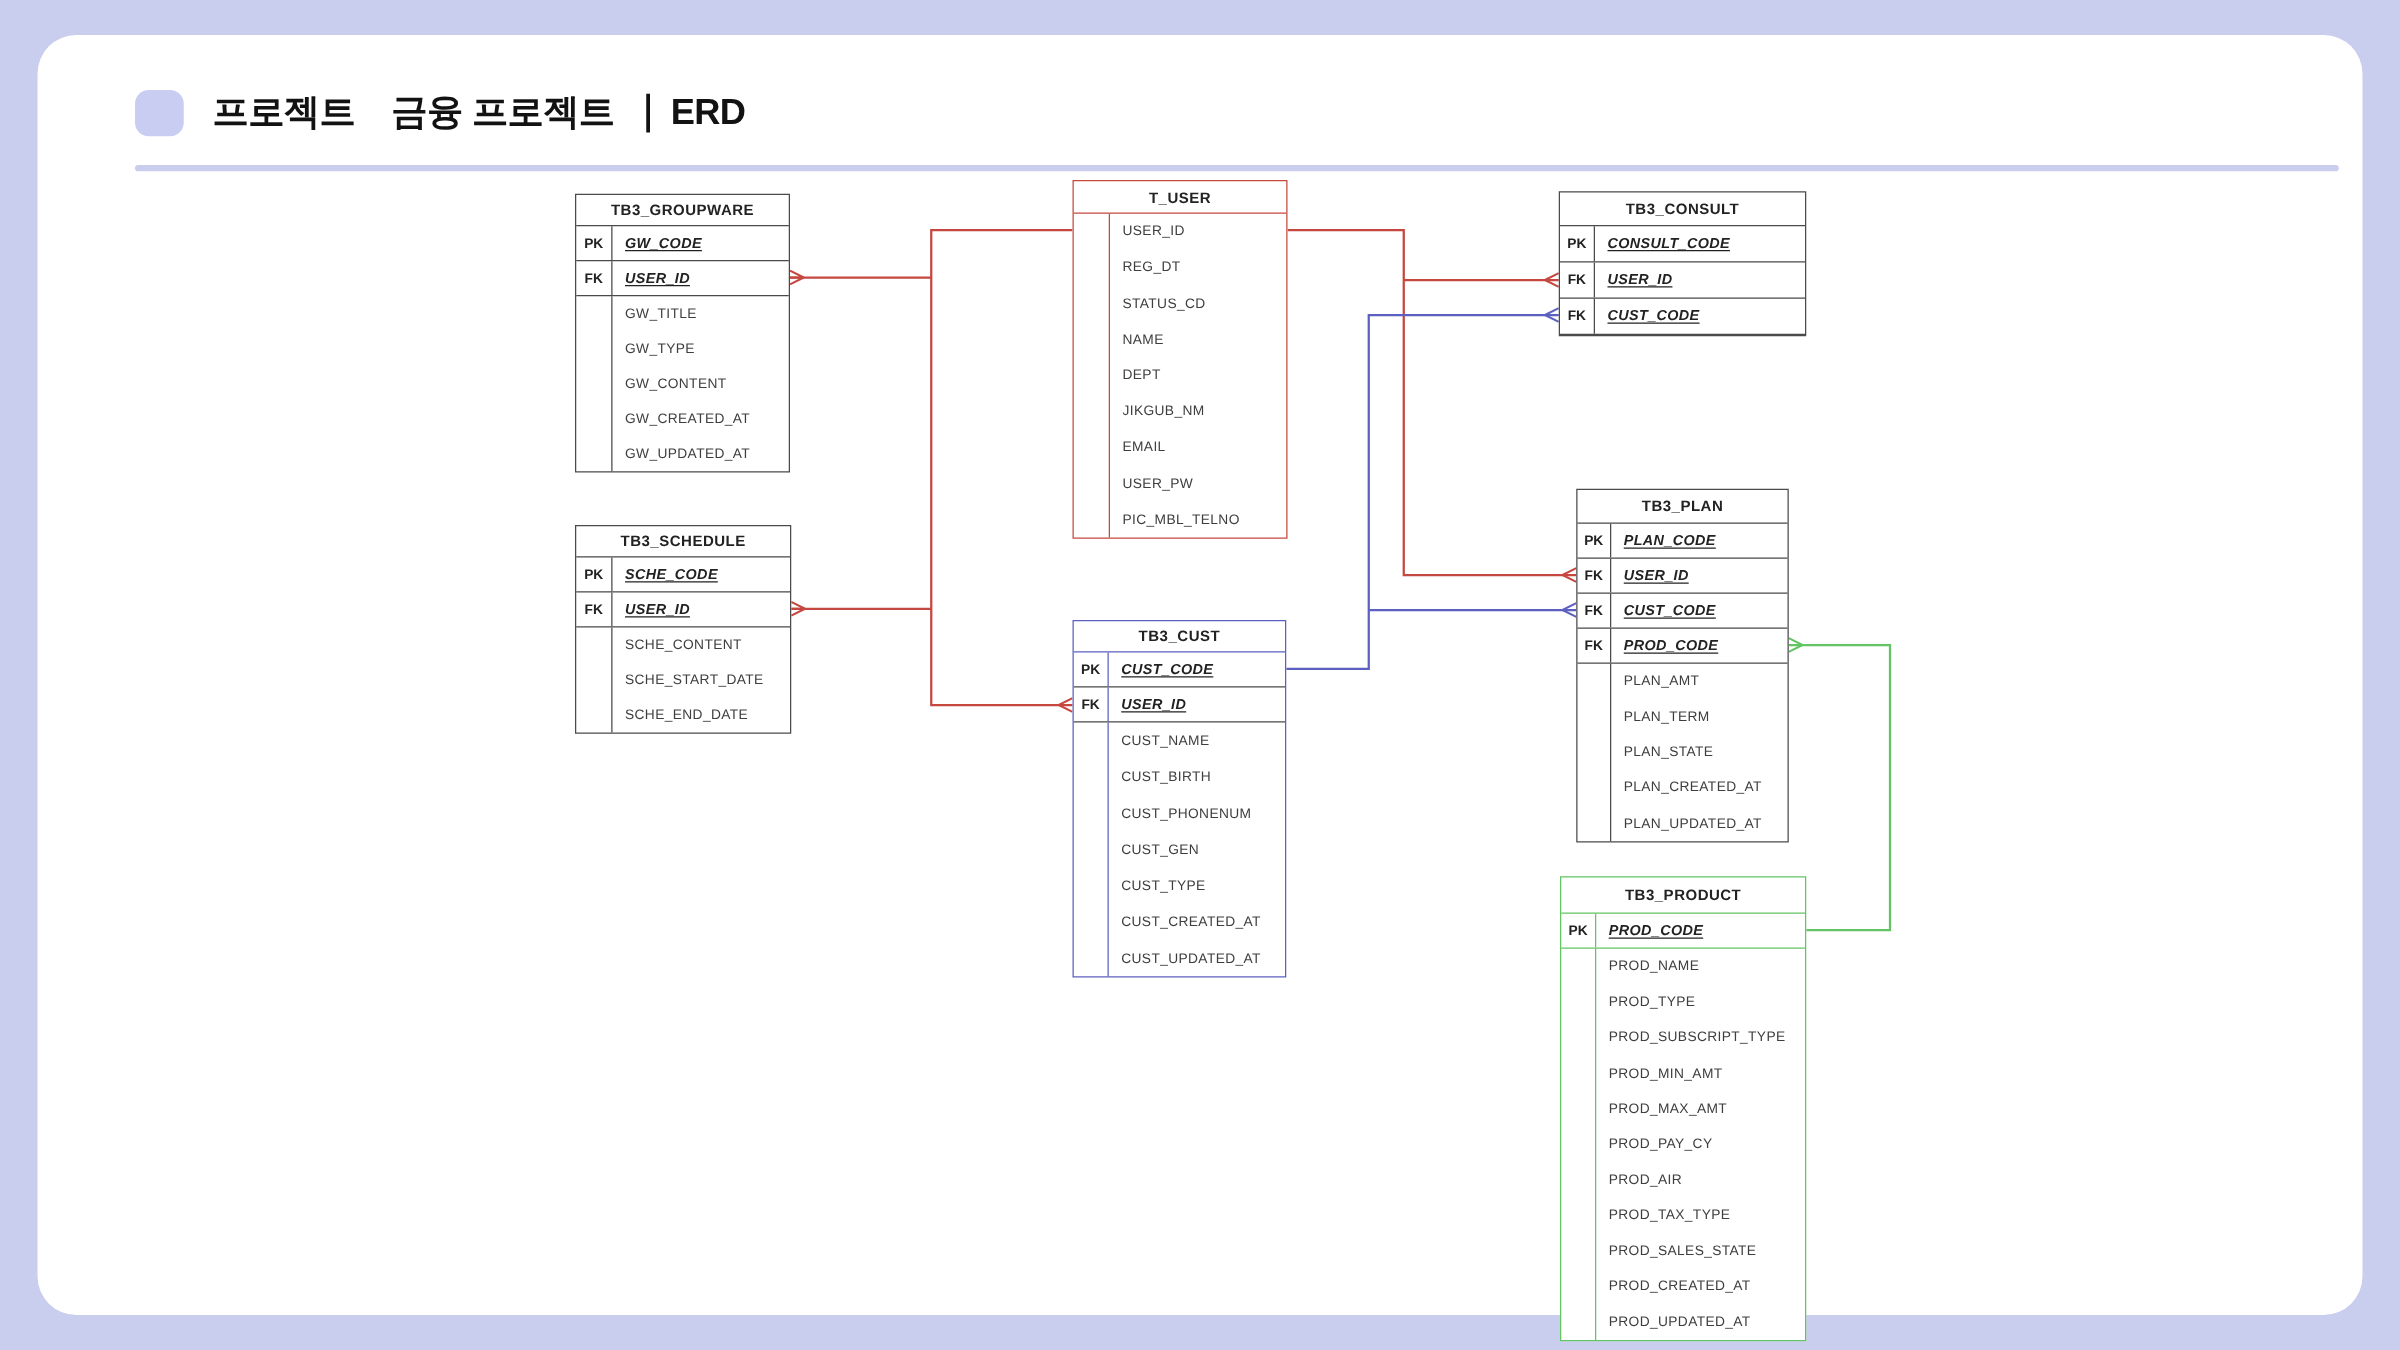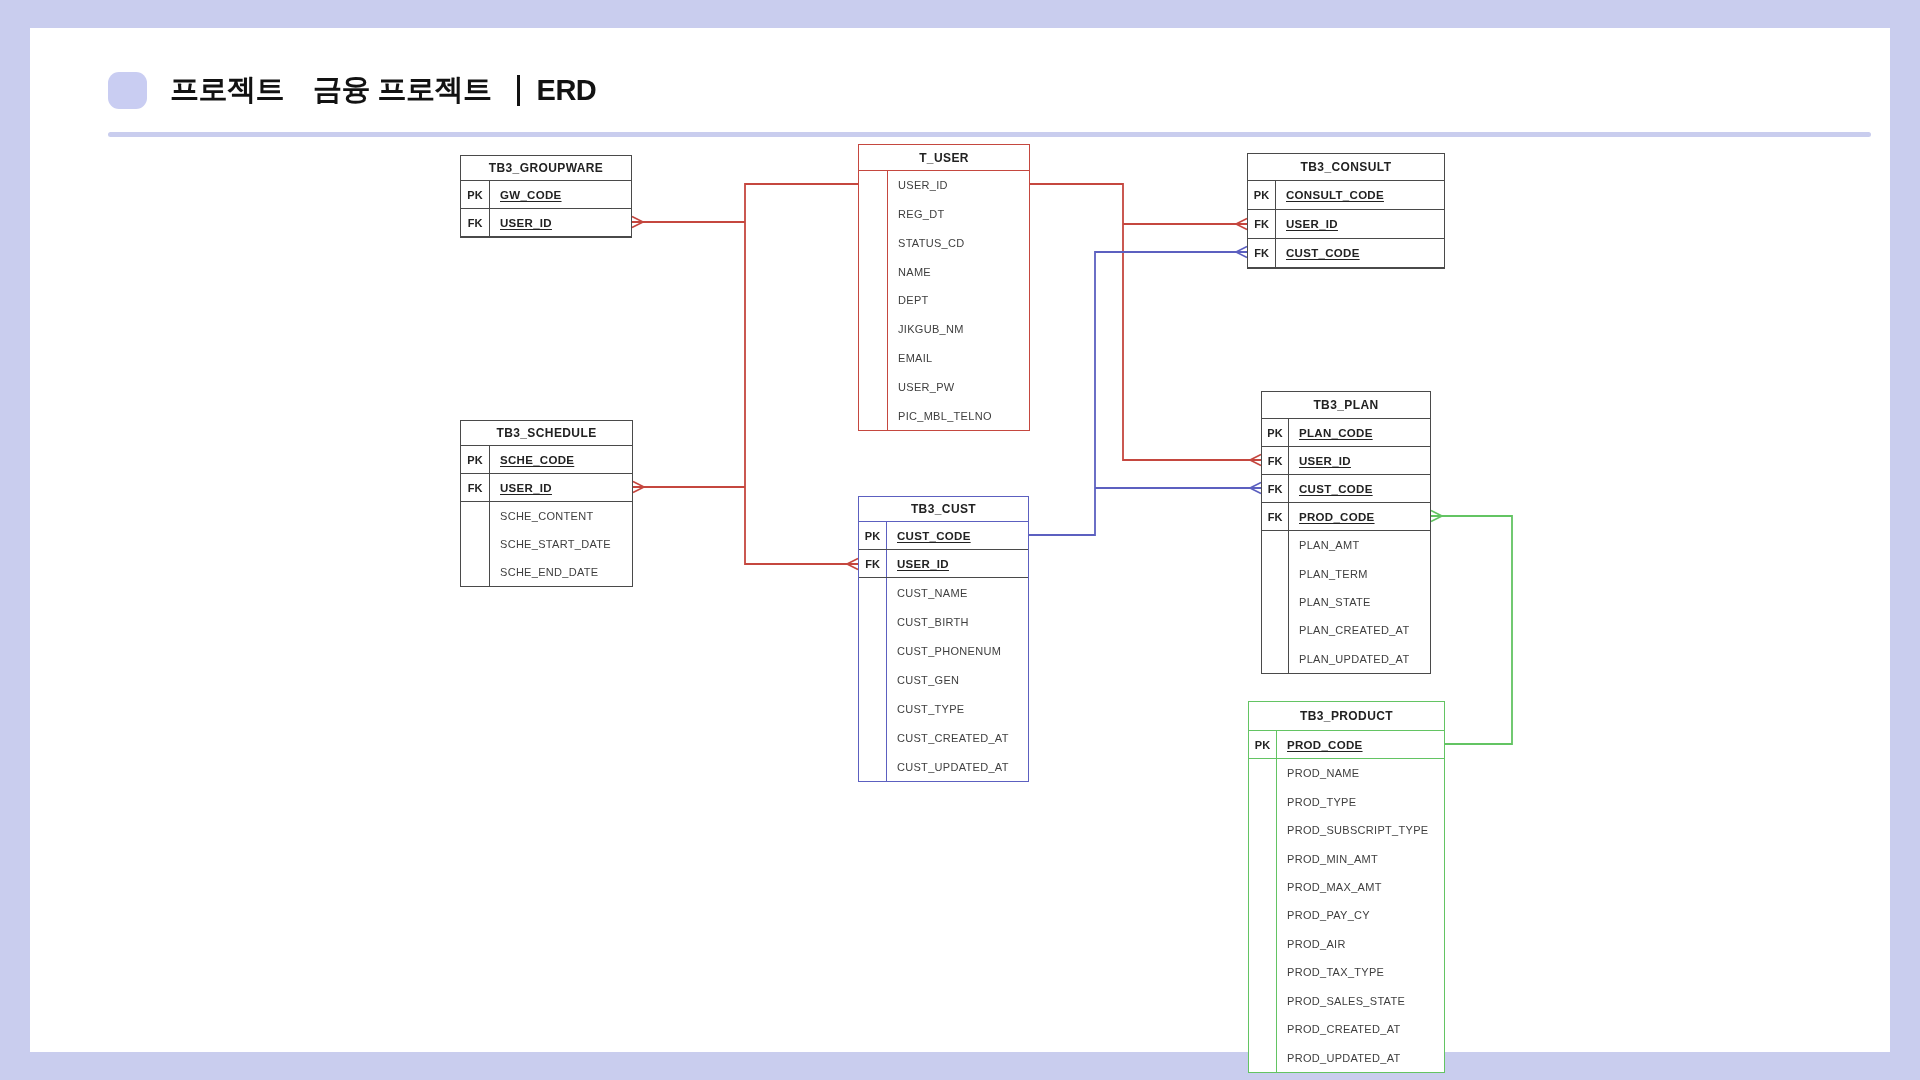--- a/index.html
+++ b/index.html
@@ -1,34 +1,34 @@
 <!DOCTYPE html>
 <html><head>
 <meta charset="utf-8">
 <style>
   html,body{margin:0;padding:0;background:#fff;font-family:"Liberation Sans",sans-serif;}
   .frame{position:relative;width:1920px;height:1080px;background:#c9cdee;overflow:hidden;}
-  .page{position:absolute;left:30px;top:28px;width:1860px;height:1024px;background:#ffffff;}
+  .page{position:absolute;left:30px;top:28px;width:1860px;height:1024px;background:#ffffff;border-radius:31px;}
   .header-row{position:absolute;left:78px;top:38px;height:48px;display:flex;align-items:center;}
   .app-icon{width:39px;height:37px;border-radius:11px;background:#c9cdf2;margin-right:23px;}
   .t1{font-size:29px;font-weight:bold;color:#121212;letter-spacing:-0.5px;white-space:pre;}
   .t-name{margin-left:29px;}
   .vbar{width:3px;height:31px;background:#121212;margin:0 17px 0 25px;}
   .rule{position:absolute;left:78px;top:104px;width:1763px;height:5px;border-radius:3px;background:#c9cdee;}
   .canvas{position:absolute;left:0;top:0;width:1920px;height:1080px;}
   .canvas svg{position:absolute;left:0;top:0;}
   .erd-table{position:absolute;background:#fff;box-sizing:border-box;}
   .erd-head{box-sizing:border-box;display:flex;align-items:center;justify-content:center;
             font-size:12px;font-weight:bold;color:#222;letter-spacing:0.4px;}
   .erd-keyrow{box-sizing:border-box;display:flex;}
   .erd-tag{box-sizing:border-box;display:flex;align-items:center;justify-content:center;
            font-size:11px;font-weight:bold;color:#222;flex:none;text-align:center;}
   .erd-keyname{flex:1;display:flex;align-items:center;padding-left:10px;font-size:11.5px;
                font-weight:bold;color:#222;text-decoration:underline;letter-spacing:0.3px;
-               text-underline-offset:2px;}
+               text-underline-offset:2px;font-style:italic;}
   .erd-fields{display:flex;}
   .erd-spacer{box-sizing:border-box;flex:none;}
   .erd-fieldlist{flex:1;}
   .erd-field{display:flex;align-items:center;padding-left:10px;font-size:11px;color:#3e3e3e;
              letter-spacing:0.3px;}
 </style>
 </head>
 <body>
 
 <div class="frame">
@@ -63,20 +63,30 @@
         <div class="erd-table" style="left: 430px; top: 127px; width: 172px; border: 1.5px solid rgb(74, 74, 74);">
           <div class="erd-head" style="height: 25px; border-bottom: 1.5px solid rgb(74, 74, 74);">TB3_GROUPWARE</div>
           <div class="erd-keyrow" style="height: 28px; border-bottom: 1.5px solid rgb(74, 74, 74);">
             <div class="erd-tag" style="width: 29px; border-right: 1.5px solid rgb(74, 74, 74);">PK</div>
             <div class="erd-keyname">GW_CODE</div>
           </div>
           <div class="erd-keyrow" style="height: 28px; border-bottom: 1.5px solid rgb(74, 74, 74);">
             <div class="erd-tag" style="width: 29px; border-right: 1.5px solid rgb(74, 74, 74);">FK</div>
             <div class="erd-keyname">USER_ID</div>
           </div>
+          <div class="erd-fields">
+            <div class="erd-spacer" style="width: 29px; border-right: 1.5px solid rgb(74, 74, 74);"></div>
+            <div class="erd-fieldlist">
+              <div class="erd-field" style="height: 28px;">GW_TITLE</div>
+              <div class="erd-field" style="height: 28px;">GW_TYPE</div>
+              <div class="erd-field" style="height: 28px;">GW_CONTENT</div>
+              <div class="erd-field" style="height: 28px;">GW_CREATED_AT</div>
+              <div class="erd-field" style="height: 28px;">GW_UPDATED_AT</div>
+            </div>
+          </div>
         </div>
         <div class="erd-table" style="left: 828px; top: 116px; width: 172px; border: 1.5px solid rgb(197, 71, 63);">
           <div class="erd-head" style="height: 26px; border-bottom: 1.5px solid rgb(197, 71, 63);">T_USER</div>
           <div class="erd-fields">
             <div class="erd-spacer" style="width: 29px; border-right: 1.5px solid rgb(197, 71, 63);"></div>
             <div class="erd-fieldlist">
               <div class="erd-field" style="height: 28.78px;">USER_ID</div>
               <div class="erd-field" style="height: 28.78px;">REG_DT</div>
               <div class="erd-field" style="height: 28.78px;">STATUS_CD</div>
               <div class="erd-field" style="height: 28.78px;">NAME</div>

